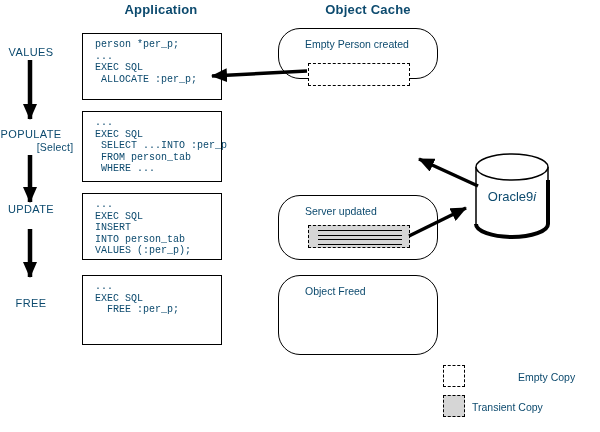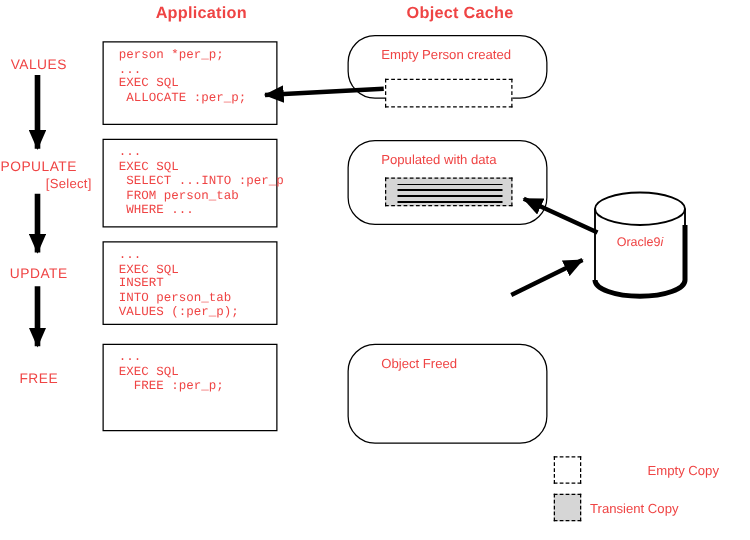--- a/index.html
+++ b/index.html
@@ -1,18 +1,18 @@
 <!DOCTYPE html>
 <html><head>
 <meta charset="utf-8">
 <style>
   html,body { margin:0; padding:0; background:#ffffff; }
   .canvas {
     position:relative; width:600px; height:432px; background:#ffffff;
-    font-family:"Liberation Sans", sans-serif; color:#ef4444; overflow:hidden;
+    font-family:"Liberation Sans", sans-serif; color:#0c4a6e; overflow:hidden;
   }
   .hdr {
     position:absolute; font-size:13px; font-weight:bold; text-align:center;
     letter-spacing:0.2px;
   }
   .stage {
     position:absolute; left:0; width:62px; text-align:center;
     font-size:11px; letter-spacing:0.4px; white-space:nowrap;
   }
   .stage-sub { font-size:10.5px; letter-spacing:0.2px; }
@@ -33,42 +33,42 @@
   .copy {
     position:absolute; left:29px; width:102px; height:23px; box-sizing:border-box;
     border:1px dashed #000;
   }
   .copy.empty { background:#ffffff; }
   .copy.transient { background:#d6d6d6; }
   .copy .lines {
     position:absolute; left:9px; right:7px; top:4px; height:16px;
     background:repeating-linear-gradient(to bottom, #000 0 1.3px, rgba(0,0,0,0) 1.3px 4.6px);
   }
-  .db-label { position:absolute; left:476px; top:189px; width:72px; text-align:center; font-size:10px; }
+  .db-label { position:absolute; left:476px; top:189px; width:72px; text-align:center; font-size:13px; }
   .lg-swatch {
     position:absolute; left:443px; width:22px; height:22px; box-sizing:border-box;
     border:1px dashed #000;
   }
   .lg-swatch.empty { background:#fff; }
   .lg-swatch.transient { background:#d6d6d6; }
   .lg-label { position:absolute; left:472px; font-size:10.5px; white-space:nowrap; }
   svg.overlay { position:absolute; left:0; top:0; pointer-events:none; }
 </style>
 </head>
 <body>
 
 <div class="canvas">
 
   <div class="hdr" style="left:82px; top:2px; width:158px;">Application</div>
   <div class="hdr" style="left:288px; top:2px; width:160px;">Object Cache</div>
 
   <div class="stage" style="top:46px;">VALUES</div>
   <div class="stage" style="top:128px;">POPULATE</div>
   <div class="stage stage-sub" style="top:141px;margin-left:24px;">[Select]</div>
-  <div class="stage" style="top:213px;">UPDATE</div>
+  <div class="stage" style="top:203px;">UPDATE</div>
   <div class="stage" style="top:297px;">FREE</div>
 
   <div class="codebox" style="top:33px; height:67px;">
     <pre class="code">person *per_p;
 ...
 EXEC SQL
  ALLOCATE :per_p;</pre>
   </div>
   <div class="codebox" style="top:111px; height:71px;">
     <pre class="code">...
@@ -87,22 +87,22 @@
   <div class="codebox" style="top:275px; height:70px;">
     <pre class="code">...
 EXEC SQL
   FREE :per_p;</pre>
   </div>
 
   <div class="cachebox" style="top:28px; height:51px;">
     <div class="cache-label">Empty Person created</div>
     <div class="copy empty" style="top:34px;"></div>
   </div>
-  <div class="cachebox" style="top:112px; height:68px;">
-    <div class="cache-label">Populated with data</div>
+  <div class="cachebox" style="top:195px; height:65px;">
+    <div class="cache-label">Server updated</div>
     <div class="copy transient" style="top:29px;">
         <div class="lines"></div>
       </div>
   </div>
   <div class="cachebox" style="top:275px; height:80px;">
     <div class="cache-label">Object Freed</div>
   </div>
 
   <svg class="overlay" width="600" height="432" viewBox="0 0 600 432">
     <path d="M476,167 L476,224 A36,13 0 0 0 548,224 L548,167" fill="#ffffff" stroke="#000000" stroke-width="1.5"></path>

